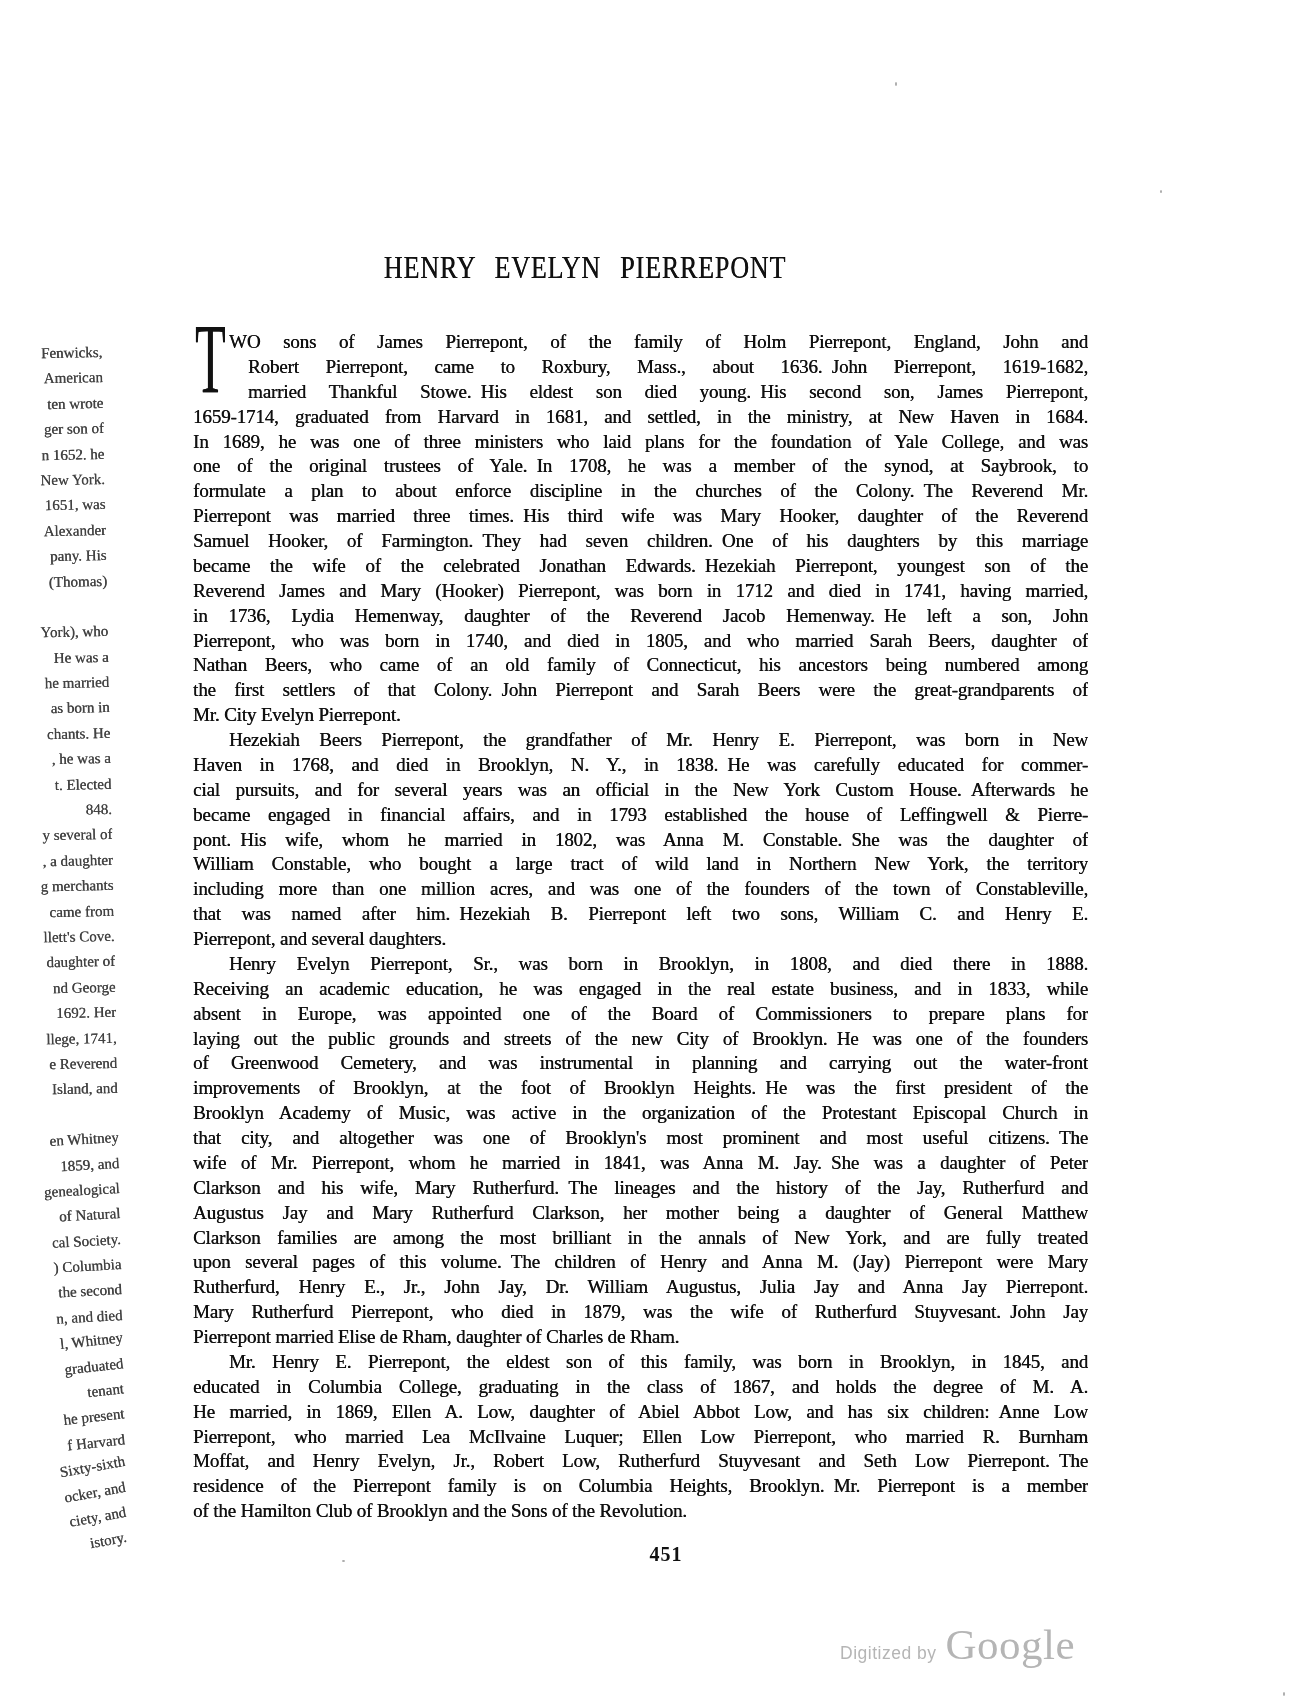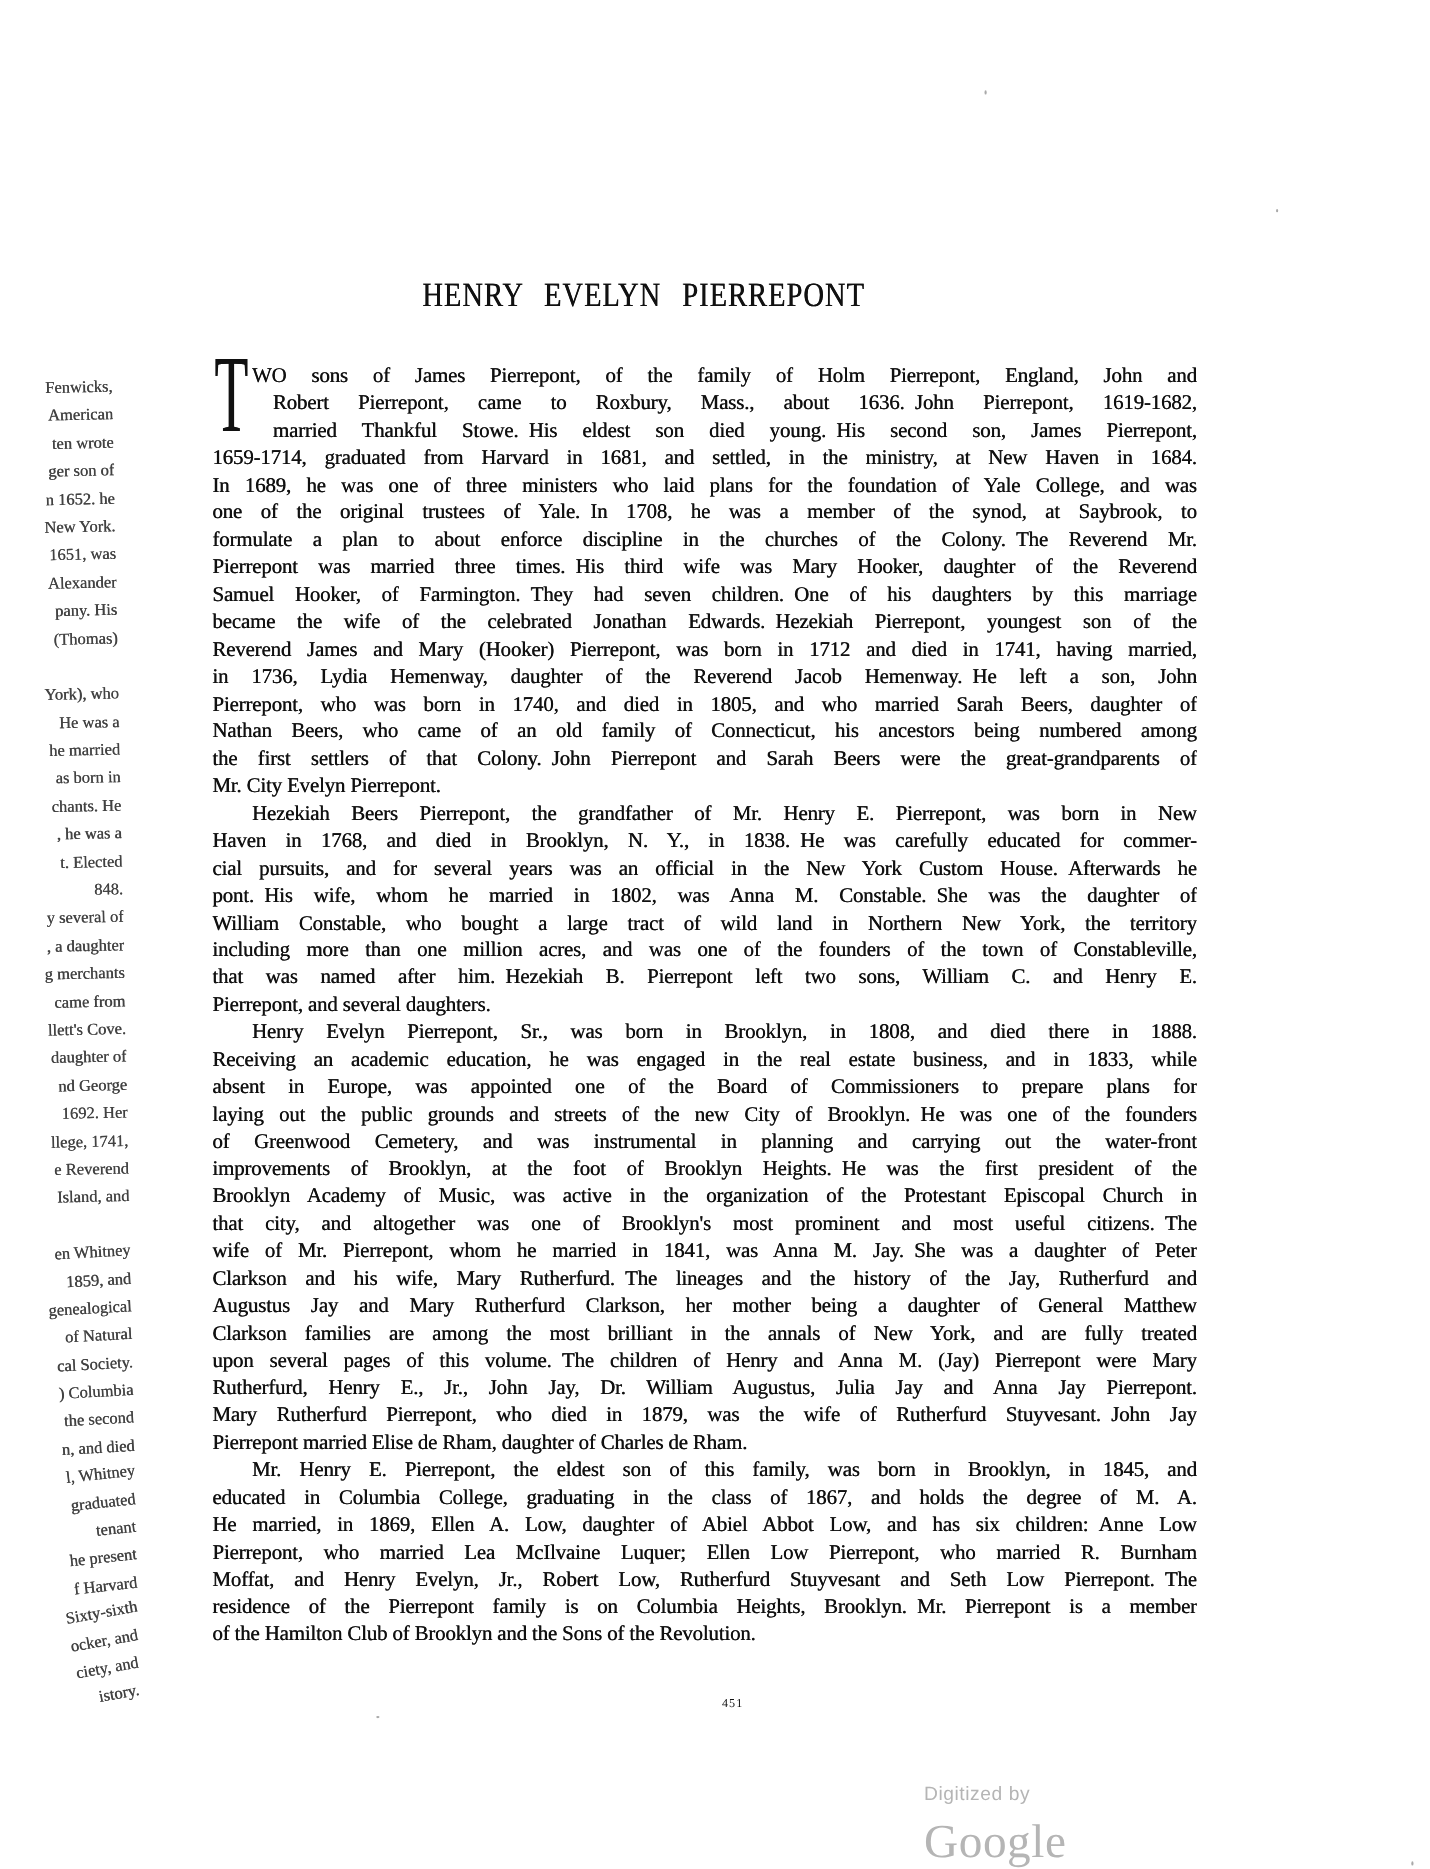--- a/index.html
+++ b/index.html
@@ -56,28 +56,27 @@
     text-align:right;white-space:nowrap;overflow:hidden;
     text-shadow:0.3px 0 0 #2f2f2f;
   }
   .bleed-line:nth-child(n+32){transform:rotate(-2deg);}
   .bleed-line:nth-child(n+40){transform:rotate(-5deg);}
   .bleed-line:nth-child(n+45){transform:rotate(-9deg);}
   .bleed-line.blank{visibility:hidden;}
   
   .page-number{
     position:absolute;left:636px;top:1543px;width:60px;
-    text-align:center;font-size:11px;font-weight:400;letter-spacing:1px;
+    text-align:center;font-size:20px;font-weight:700;letter-spacing:1px;
   }
   
   .watermark{
     position:absolute;left:840px;top:1620px;
     display:flex;align-items:baseline;gap:9px;
     color:#b5b5b5;
-    flex-direction:column;
   }
   .wm-prefix{
     font-family:"Liberation Sans","DejaVu Sans",sans-serif;
     font-size:17.5px;letter-spacing:0.5px;
   }
   .wm-logo{
     font-family:Liberation Serif, serif;
     font-size:43px;letter-spacing:0.5px;
   }
   
@@ -172,20 +171,21 @@
           <div class="line">the first settlers of that Colony. John Pierrepont and Sarah Beers were the great-grandparents of</div>
           <div class="line">Mr. City Evelyn Pierrepont.</div>
         </div>
     </div>
 
     <div class="para indent" id="p2">
       <div data-list="article.paragraphs.1.lines">
           <div class="line">Hezekiah Beers Pierrepont, the grandfather of Mr. Henry E. Pierrepont, was born in New</div>
           <div class="line">Haven in 1768, and died in Brooklyn, N. Y., in 1838. He was carefully educated for commer-</div>
           <div class="line">cial pursuits, and for several years was an official in the New York Custom House. Afterwards he</div>
+          <div class="line">became engaged in financial affairs, and in 1793 established the house of Leffingwell &amp; Pierre-</div>
           <div class="line">pont. His wife, whom he married in 1802, was Anna M. Constable. She was the daughter of</div>
           <div class="line">William Constable, who bought a large tract of wild land in Northern New York, the territory</div>
           <div class="line">including more than one million acres, and was one of the founders of the town of Constableville,</div>
           <div class="line">that was named after him. Hezekiah B. Pierrepont left two sons, William C. and Henry E.</div>
           <div class="line">Pierrepont, and several daughters.</div>
         </div>
     </div>
 
     <div class="para indent" id="p3">
       <div data-list="article.paragraphs.2.lines">

